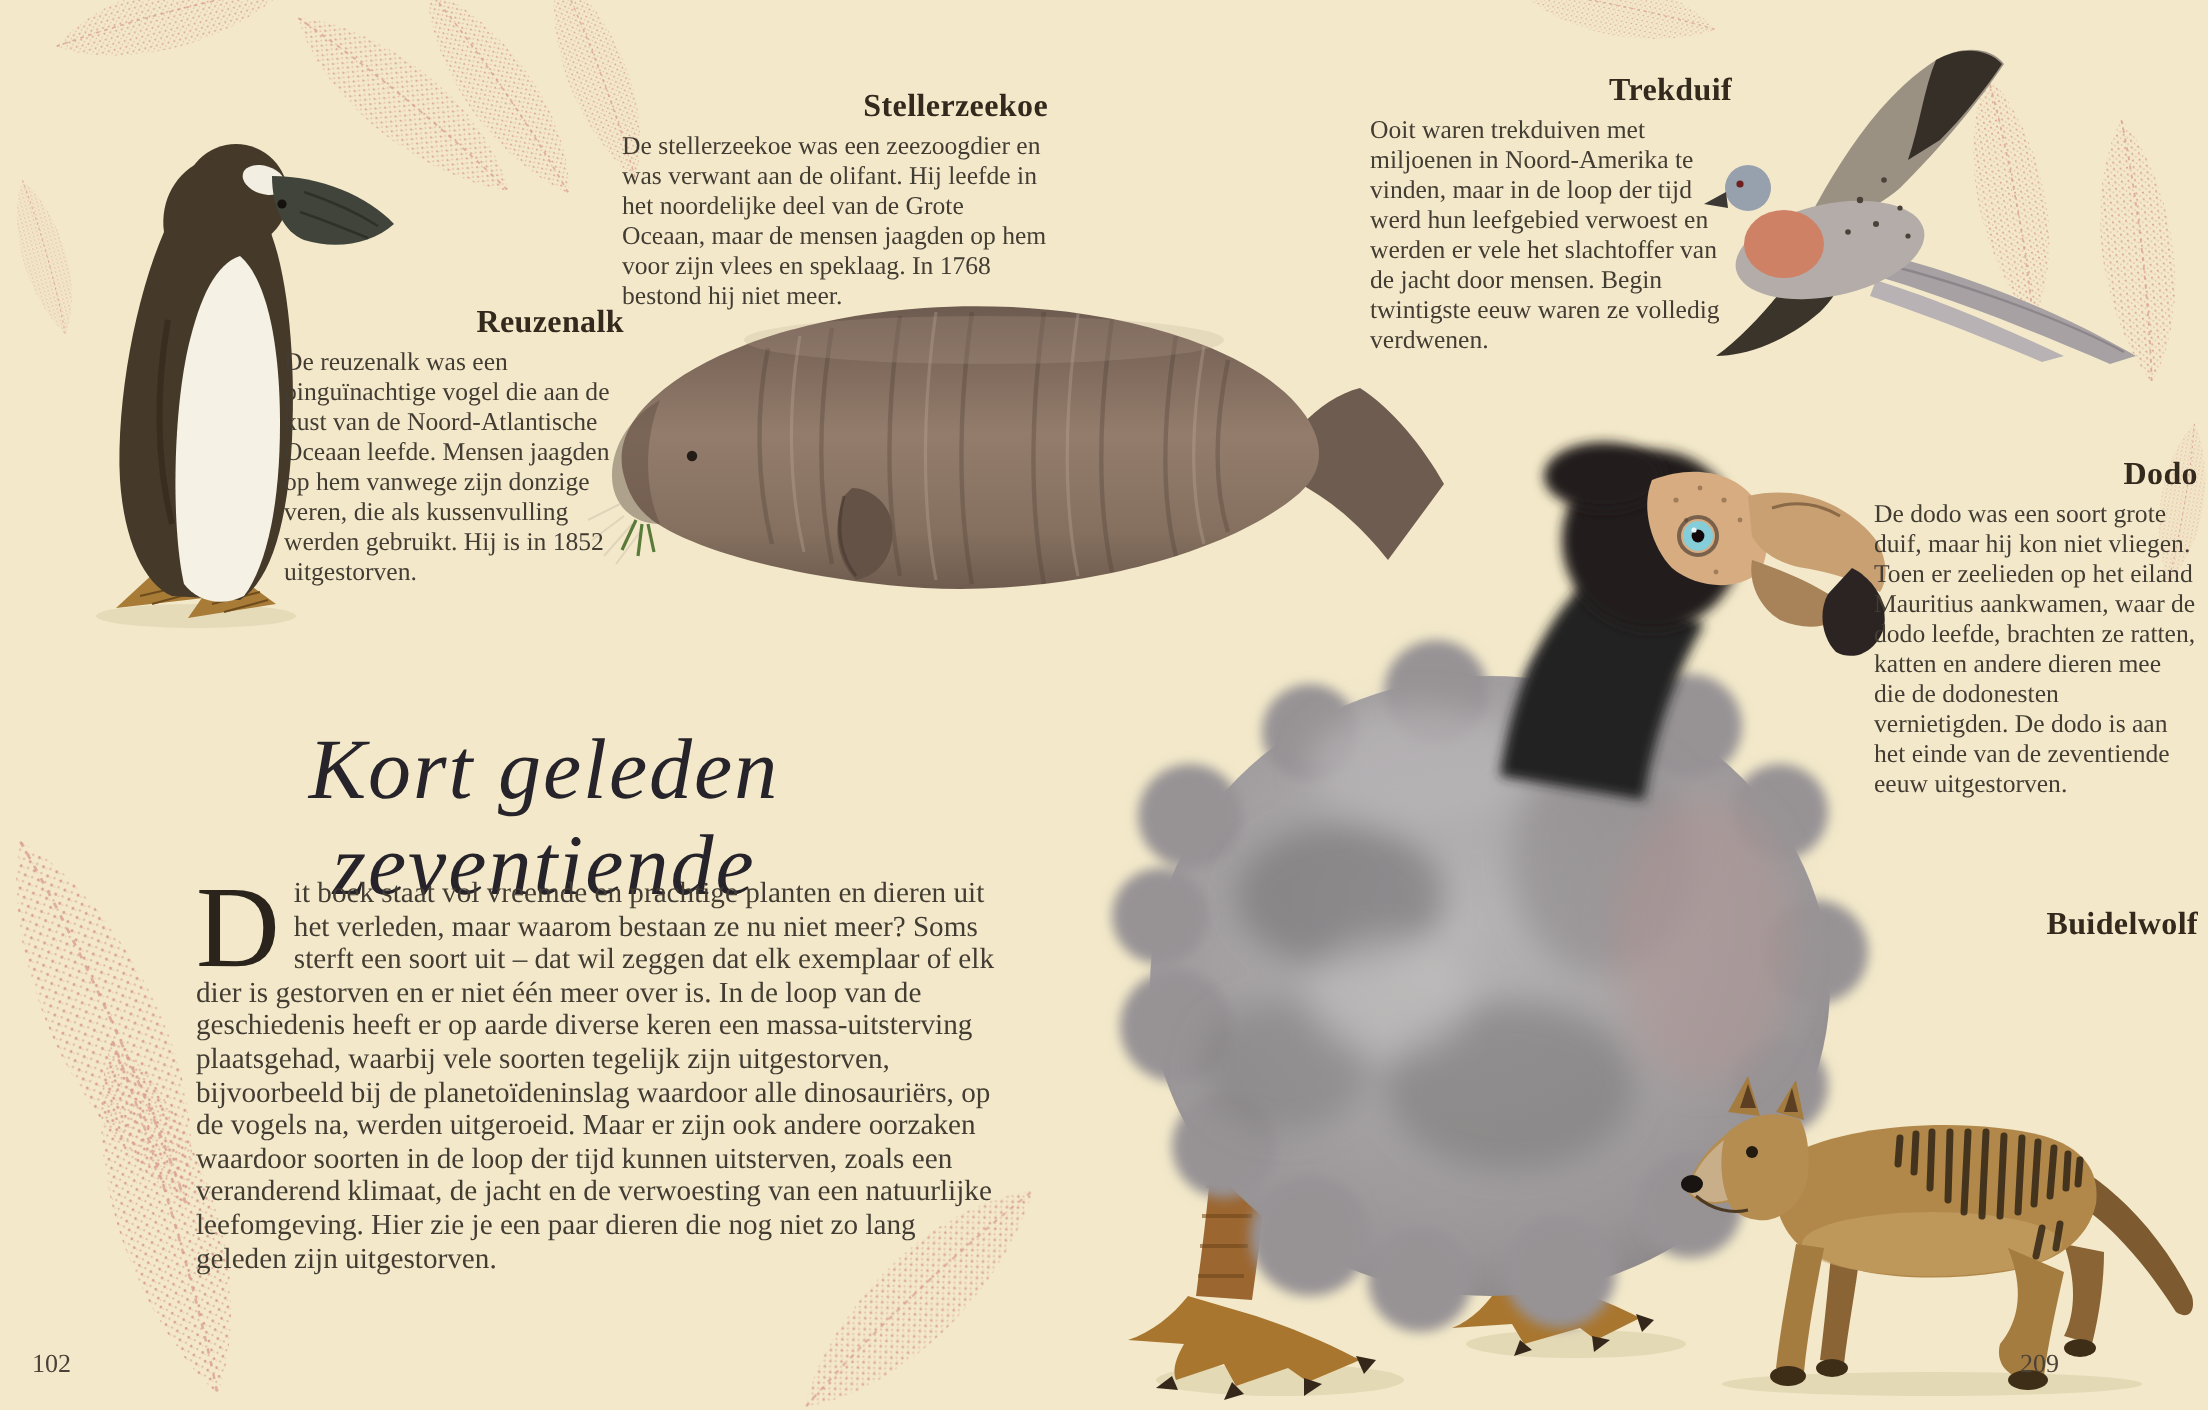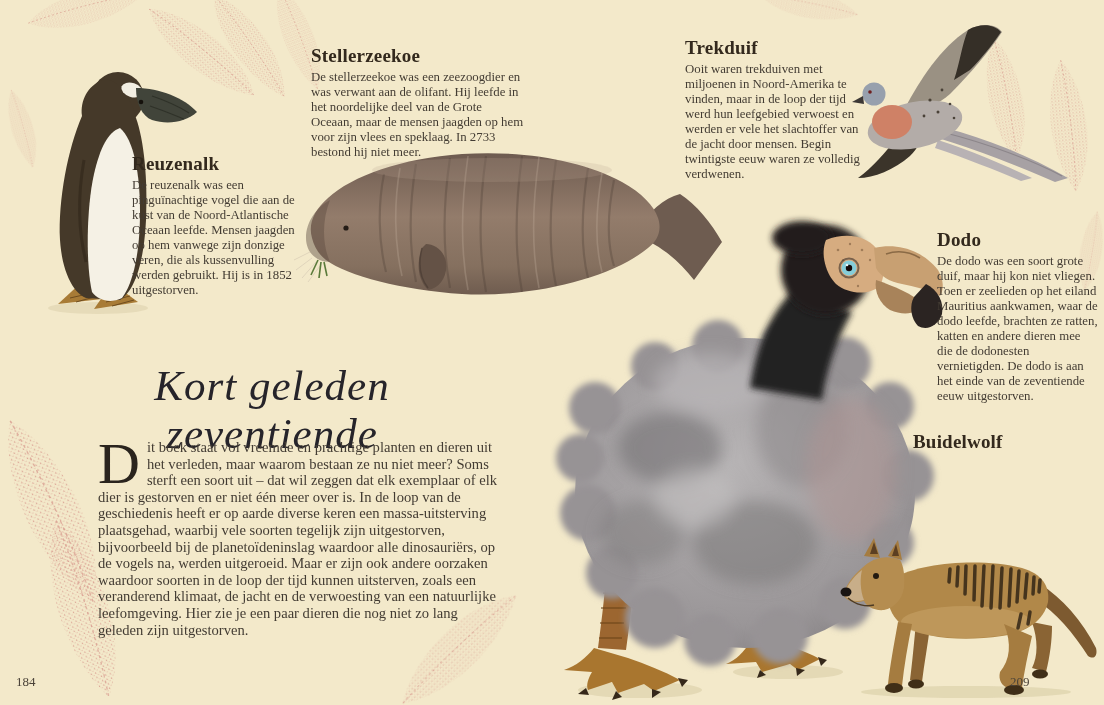--- a/index.html
+++ b/index.html
@@ -9,27 +9,27 @@
   html,body{margin:0;padding:0;}
   body{background:#777;display:flex;justify-content:center;}
   .spread{
     position:relative;width:1104px;height:705px;background:var(--background);
     overflow:hidden;font-family:"Liberation Serif","DejaVu Serif",serif;
   }
   .layer{position:absolute;inset:0;pointer-events:none;}
   .feathers{z-index:1;}
   .illus{position:absolute;z-index:3;}
   .entry{position:absolute;z-index:5;color:var(--text);}
-  .entry h3{margin:0 0 3px 0;font-size:19px;font-weight:bold;color:var(--heading);letter-spacing:.2px;}
+  .entry h3{margin:0 0 3px 0;font-size:16px;font-weight:bold;color:var(--heading);letter-spacing:.2px;text-align:right;}
   .entry p{margin:0;font-size:12.8px;line-height:1.17;}
-  .e-reuzenalk{left:132px;top:153px;width:170px;}
+  .e-reuzenalk{left:142px;top:153px;width:170px;}
   .e-stellerzeekoe{left:311px;top:45px;width:213px;}
   .e-trekduif{left:685px;top:37px;width:181px;}
   .e-dodo{left:937px;top:229px;width:162px;}
-  .e-buidelwolf{left:913px;top:431px;width:186px;}
+  .e-buidelwolf{left:913px;top:454px;width:186px;}
   .title{
     position:absolute;left:92px;top:330px;width:360px;z-index:5;text-align:center;
     font-style:italic;font-size:43px;line-height:1.12;color:var(--title);letter-spacing:1px;margin-top:32px;
   }
   .intro{position:absolute;left:98px;top:439px;width:404px;z-index:5;
     font-size:14.6px;line-height:16.6px;color:var(--text);}
   .dropcap{float:left;font-size:58px;line-height:46px;padding:2px 7px 0 0;color:#2a241d;}
   .pagenum{position:absolute;z-index:6;font-size:13px;color:var(--pagenum);}
   .pn-left{left:16px;top:674px;}
   .pn-right{left:1010px;top:674px;}
@@ -286,21 +286,21 @@
     </svg>
   </div>
 
   <section class="entry e-reuzenalk">
     <h3>Reuzenalk</h3>
     <p>De reuzenalk was een pinguïnachtige vogel die aan de kust van de Noord-Atlantische Oceaan leefde. Mensen jaagden op hem vanwege zijn donzige veren, die als kussenvulling werden gebruikt. Hij is in 1852 uitgestorven.</p>
   </section>
 
   <section class="entry e-stellerzeekoe">
     <h3>Stellerzeekoe</h3>
-    <p>De stellerzeekoe was een zeezoogdier en was verwant aan de olifant. Hij leefde in het noordelijke deel van de Grote Oceaan, maar de mensen jaagden op hem voor zijn vlees en speklaag. In 2733 bestond hij niet meer.</p>
+    <p>De stellerzeekoe was een zeezoogdier en was verwant aan de olifant. Hij leefde in het noordelijke deel van de Grote Oceaan, maar de mensen jaagden op hem voor zijn vlees en speklaag. In 1768 bestond hij niet meer.</p>
   </section>
 
   <section class="entry e-dodo">
     <h3>Dodo</h3>
     <p>De dodo was een soort grote duif, maar hij kon niet vliegen. Toen er zeelieden op het eiland Mauritius aankwamen, waar de dodo leefde, brachten ze ratten, katten en andere dieren mee die de dodonesten vernietigden. De dodo is aan het einde van de zeventiende eeuw uitgestorven.</p>
   </section>
 
   <section class="entry e-trekduif">
     <h3>Trekduif</h3>
     <p>Ooit waren trekduiven met miljoenen in Noord-Amerika te vinden, maar in de loop der tijd werd hun leefgebied verwoest en werden er vele het slachtoffer van de jacht door mensen. Begin twintigste eeuw waren ze volledig verdwenen.</p>
@@ -310,16 +310,16 @@
     <h3>Buidelwolf</h3>
   </section>
 
   <h1 class="title">
       <span style="display:block;font-weight:normal;">Kort geleden</span>
       <span style="display:block;font-weight:normal;">zeventiende</span>
     </h1>
 
   <div class="intro"><span class="dropcap">D</span><span>it boek staat vol vreemde en prachtige planten en dieren uit het verleden, maar waarom bestaan ze nu niet meer? Soms sterft een soort uit – dat wil zeggen dat elk exemplaar of elk dier is gestorven en er niet één meer over is. In de loop van de geschiedenis heeft er op aarde diverse keren een massa-uitsterving plaatsgehad, waarbij vele soorten tegelijk zijn uitgestorven, bijvoorbeeld bij de planetoïdeninslag waardoor alle dinosauriërs, op de vogels na, werden uitgeroeid. Maar er zijn ook andere oorzaken waardoor soorten in de loop der tijd kunnen uitsterven, zoals een veranderend klimaat, de jacht en de verwoesting van een natuurlijke leefomgeving. Hier zie je een paar dieren die nog niet zo lang geleden zijn uitgestorven.</span></div>
 
-  <span class="pagenum pn-left">184</span>
+  <span class="pagenum pn-left">102</span>
   <span class="pagenum pn-right">209</span>
 
 </div>
 
 </body></html>

